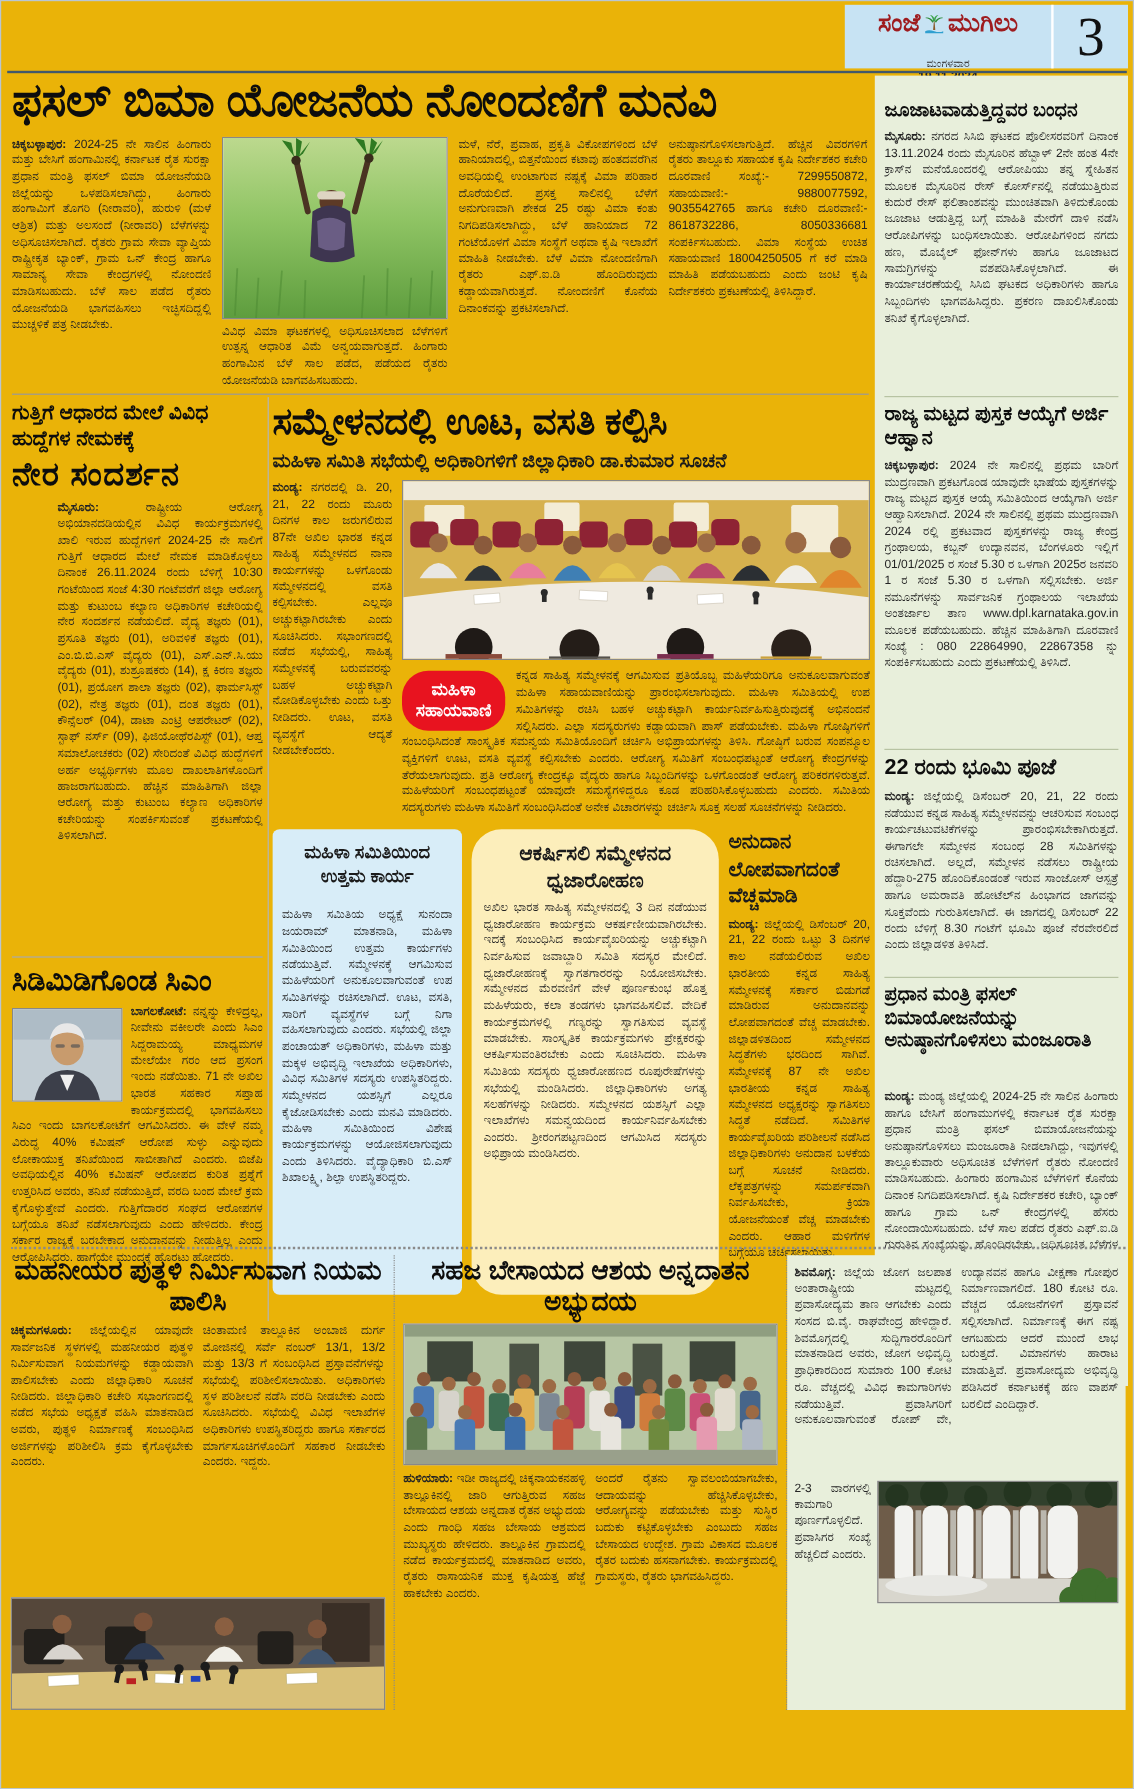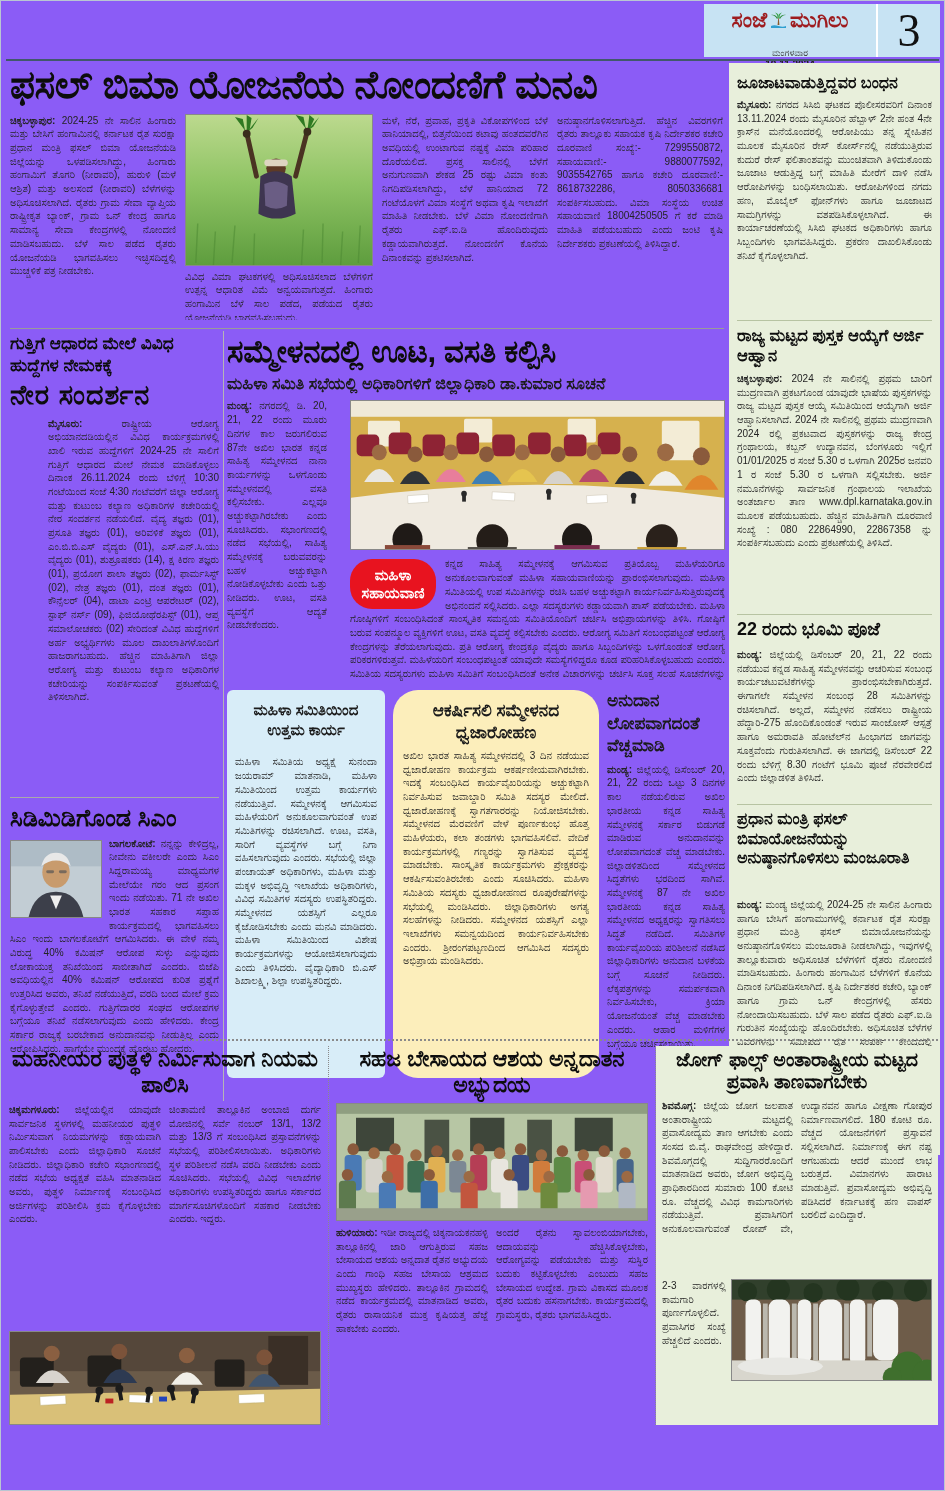--- a/index.html
+++ b/index.html
@@ -1,19 +1,19 @@
 <!DOCTYPE html>
 <html><head>
 <meta charset="utf-8">
 <style>
   * { margin:0; padding:0; box-sizing:border-box; }
   html,body { background:#dfe3e6; }
   .page {
     position:relative; width:945px; height:1491px; margin:0 auto;
-    background:#8b5cf6; overflow:hidden; color:#1b1b1b;
+    background:#eab308; overflow:hidden; color:#1b1b1b;
     font-family:"Liberation Sans", sans-serif;
     border:1px solid #b9c6d2;
     text-decoration:underline;
   }
   
   .masthead { position:absolute; top:3px; right:4px; width:236px; height:53px;
     background:#c7e3f3; display:flex; }
   .mast-left { flex:1; text-align:center; padding-top:5px; border-right:2px solid #ffffff; }
   .brand { display:flex; align-items:center; justify-content:center; gap:3px;
     font-size:21px; font-weight:bold; color:#9e1b1e; line-height:1; }
@@ -36,21 +36,21 @@
   .tcol-mid { flex:0 0 188px; }
   .photo-frame { border:1px solid #888; background:#eee; }
   .farmer-wrap { width:188px; height:152px; }
   .tcol-mid .jt { margin-top:4px; }
 
   .vline-a { position:absolute; left:222px; top:330px; width:1px; height:770px; background:#b5b5b5; }
   .hline-top { position:absolute; left:9px; top:327px; width:714px; height:1px; background:#9a9a9a; }
 
   
   .rail { position:absolute; left:728px; top:62px; width:211px; height:1092px;
-    background:#e8efdb; padding:6px 8px; overflow:hidden; }
+    background:#e8efdb; padding:16px 8px; overflow:hidden; }
   .rail-art { overflow:hidden; padding-top:4px; }
   .rail-art + .rail-art { border-top:1px solid #b7c3a2; margin-top:4px; }
   .rail-h { font-weight:bold; line-height:1.22; margin-bottom:3px; color:#0d0d0d; }
   .r-h0 { font-size:16px; height:22px; }
   .r-h1 { font-size:16.5px; height:44px; }
   .r-h2 { font-size:18px; height:26px; }
   .r-h3 { font-size:16px; height:86px; }
   .r-b0 { height:218px; } .r-b1 { height:238px; } .r-b2 { height:152px; } .r-b3 { height:212px; }
 
   
@@ -60,21 +60,21 @@
   .iv-body { height:372px; overflow:hidden;margin-left:38px; }
   .cm-art { border-top:1px solid #aaa; margin-top:8px; padding-top:6px; }
   .cm-h { font-size:24px; font-weight:bold; margin-bottom:5px; }
   .cm-photo { float:left; width:92px; height:78px; margin:3px 7px 2px 0; }
   .cm-body { height:268px; overflow:hidden; }
 
   
   .main-art { position:absolute; left:226px; top:334px; width:498px; height:766px; overflow:hidden; }
   .main-h { font-size:31px; font-weight:bold; line-height:1.08; letter-spacing:-0.3px; }
   .main-sub { font-size:16px; font-weight:bold; margin:7px 0 6px; }
-  .main-row { display:flex; gap:23px;align-items:flex-end; }
+  .main-row { display:flex; gap:8px; }
   .main-intro { flex:0 0 100px; height:282px; overflow:hidden; }
   .main-right { flex:1; }
   .meeting-wrap { width:100%; height:150px; }
   .helpline { margin-top:7px; height:124px; overflow:hidden; }
   .helpline-box { float:left; width:86px; height:50px; background:#e8131f; color:#fff;
     font-weight:bold; font-size:14.5px; line-height:1.25; display:flex; align-items:center;
     justify-content:center; text-align:center; margin:2px 9px 2px 0; padding:3px;border-radius:22px; }
   .boxes-row { display:flex; gap:8px; margin-top:9px; height:388px; }
   .box-blue { flex:0 0 158px; background:#d8edf8; border-radius:6px; padding:10px 8px; overflow:hidden; }
   .box-blue-title { font-size:15px; font-weight:bold; text-align:center; line-height:1.3; margin-bottom:16px; }
@@ -516,21 +516,20 @@
       <div class="b-cols">
         <div class="b-col jt">
           <b class="dateline">ಹುಳಿಯಾರು:</b>
           <span>ಇಡೀ ರಾಜ್ಯದಲ್ಲಿ ಚಿಕ್ಕನಾಯಕನಹಳ್ಳಿ ತಾಲ್ಲೂಕಿನಲ್ಲಿ ಜಾರಿ ಆಗುತ್ತಿರುವ ಸಹಜ ಬೇಸಾಯದ ಆಶಯ ಅನ್ನದಾತ ರೈತನ ಅಭ್ಯುದಯ ಎಂದು ಗಾಂಧಿ ಸಹಜ ಬೇಸಾಯ ಆಶ್ರಮದ ಮುಖ್ಯಸ್ಥರು ಹೇಳಿದರು. ತಾಲ್ಲೂಕಿನ ಗ್ರಾಮದಲ್ಲಿ ನಡೆದ ಕಾರ್ಯಕ್ರಮದಲ್ಲಿ ಮಾತನಾಡಿದ ಅವರು, ರೈತರು ರಾಸಾಯನಿಕ ಮುಕ್ತ ಕೃಷಿಯತ್ತ ಹೆಜ್ಜೆ ಹಾಕಬೇಕು ಎಂದರು.</span>
         </div>
         <div class="b-col jt">ಅಂದರೆ ರೈತನು ಸ್ವಾವಲಂಬಿಯಾಗಬೇಕು, ಆದಾಯವನ್ನು ಹೆಚ್ಚಿಸಿಕೊಳ್ಳಬೇಕು, ಆರೋಗ್ಯವನ್ನು ಪಡೆಯಬೇಕು ಮತ್ತು ಸುಸ್ಥಿರ ಬದುಕು ಕಟ್ಟಿಕೊಳ್ಳಬೇಕು ಎಂಬುದು ಸಹಜ ಬೇಸಾಯದ ಉದ್ದೇಶ. ಗ್ರಾಮ ವಿಕಾಸದ ಮೂಲಕ ರೈತರ ಬದುಕು ಹಸನಾಗಬೇಕು. ಕಾರ್ಯಕ್ರಮದಲ್ಲಿ ಗ್ರಾಮಸ್ಥರು, ರೈತರು ಭಾಗವಹಿಸಿದ್ದರು.</div>
       </div>
     </div>
 
     <div class="b-right">
-      <div class="b-h b-h-right hl">ಜೋಗ್ ಫಾಲ್ಸ್ ಅಂತಾರಾಷ್ಟ್ರೀಯ ಮಟ್ಟದ ಪ್ರವಾಸಿ ತಾಣವಾಗಬೇಕು</div>
       <div class="jog-body jt">
         <b class="dateline">ಶಿವಮೊಗ್ಗ:</b>
         <span>ಜಿಲ್ಲೆಯ ಜೋಗ ಜಲಪಾತ ಅಂತಾರಾಷ್ಟ್ರೀಯ ಮಟ್ಟದಲ್ಲಿ ಪ್ರವಾಸೋದ್ಯಮ ತಾಣ ಆಗಬೇಕು ಎಂದು ಸಂಸದ ಬಿ.ವೈ. ರಾಘವೇಂದ್ರ ಹೇಳಿದ್ದಾರೆ. ಶಿವಮೊಗ್ಗದಲ್ಲಿ ಸುದ್ದಿಗಾರರೊಂದಿಗೆ ಮಾತನಾಡಿದ ಅವರು, ಜೋಗ ಅಭಿವೃದ್ಧಿ ಪ್ರಾಧಿಕಾರದಿಂದ ಸುಮಾರು 100 ಕೋಟಿ ರೂ. ವೆಚ್ಚದಲ್ಲಿ ವಿವಿಧ ಕಾಮಗಾರಿಗಳು ನಡೆಯುತ್ತಿವೆ. ಪ್ರವಾಸಿಗರಿಗೆ ಅನುಕೂಲವಾಗುವಂತೆ ರೋಪ್ ವೇ, ಉದ್ಯಾನವನ ಹಾಗೂ ವೀಕ್ಷಣಾ ಗೋಪುರ ನಿರ್ಮಾಣವಾಗಲಿದೆ. 180 ಕೋಟಿ ರೂ. ವೆಚ್ಚದ ಯೋಜನೆಗಳಿಗೆ ಪ್ರಸ್ತಾವನೆ ಸಲ್ಲಿಸಲಾಗಿದೆ. ನಿರ್ಮಾಣಕ್ಕೆ ಈಗ ನಷ್ಟ ಆಗಬಹುದು ಆದರೆ ಮುಂದೆ ಲಾಭ ಬರುತ್ತದೆ. ವಿಮಾನಗಳು ಹಾರಾಟ ಮಾಡುತ್ತಿವೆ. ಪ್ರವಾಸೋದ್ಯಮ ಅಭಿವೃದ್ಧಿ ಪಡಿಸಿದರೆ ಕರ್ನಾಟಕಕ್ಕೆ ಹಣ ವಾಪಸ್ ಬರಲಿದೆ ಎಂದಿದ್ದಾರೆ.</span>
       </div>
       <div class="jog-bottom">
         <div class="jog-side jt">2-3 ವಾರಗಳಲ್ಲಿ ಕಾಮಗಾರಿ ಪೂರ್ಣಗೊಳ್ಳಲಿದೆ. ಪ್ರವಾಸಿಗರ ಸಂಖ್ಯೆ ಹೆಚ್ಚಲಿದೆ ಎಂದರು.</div>
         <div class="jog-wrap photo-frame">
           <svg viewBox="0 0 206 102" preserveAspectRatio="none">
             <rect width="206" height="102" fill="#6e5c49"></rect>
             <rect width="206" height="20" fill="#31402c"></rect>

